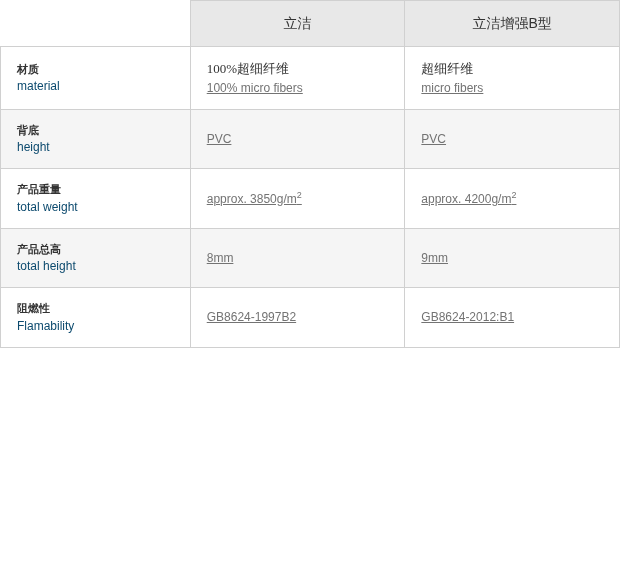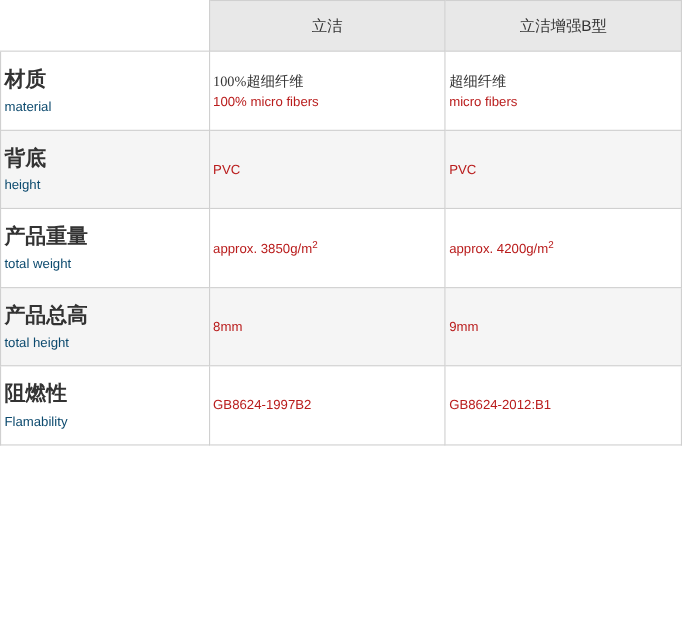--- a/index.html
+++ b/index.html
@@ -17,21 +17,21 @@
     }
 
     .table-grid {
       width: 100%;
       border-collapse: collapse;
     }
 
     .table-grid th,
     .table-grid td {
       border: 1px solid #d0d0d0;
-      padding: 12px 3px;
+      padding: 12px 16px;
       vertical-align: middle;
       line-height: 1.5;
     }
 
     .table-grid thead th {
       background: #e8e8e8;
       text-align: center;
       font-weight: normal;
       font-size: 14px;
       color: #333;
@@ -49,21 +49,21 @@
     .table-grid tbody tr:nth-child(odd) {
       background: #fff;
     }
 
     .label-cell {
       width: 190px;
       color: #333;
     }
 
     .label-zh {
-      font-size: 19px;
+      font-size: 11px;
       font-weight: bold;
       display: block;
     }
 
     .label-en {
       font-size: 12px;
       color: #0c4a6e;
       display: block;
     }
 
@@ -76,21 +76,22 @@
 
     .value-zh {
       display: block;
       font-size: 13px;
       font-family: Liberation Serif, serif;
     }
 
     .value-en {
       display: block;
       font-size: 12px;
-      color: #b91c1c;
+      color: #737373;
+      text-decoration: underline;
     }
 
     sup {
       font-size: 9px;
       vertical-align: super;
     }
   </style>
 </head>
 <body>
 

